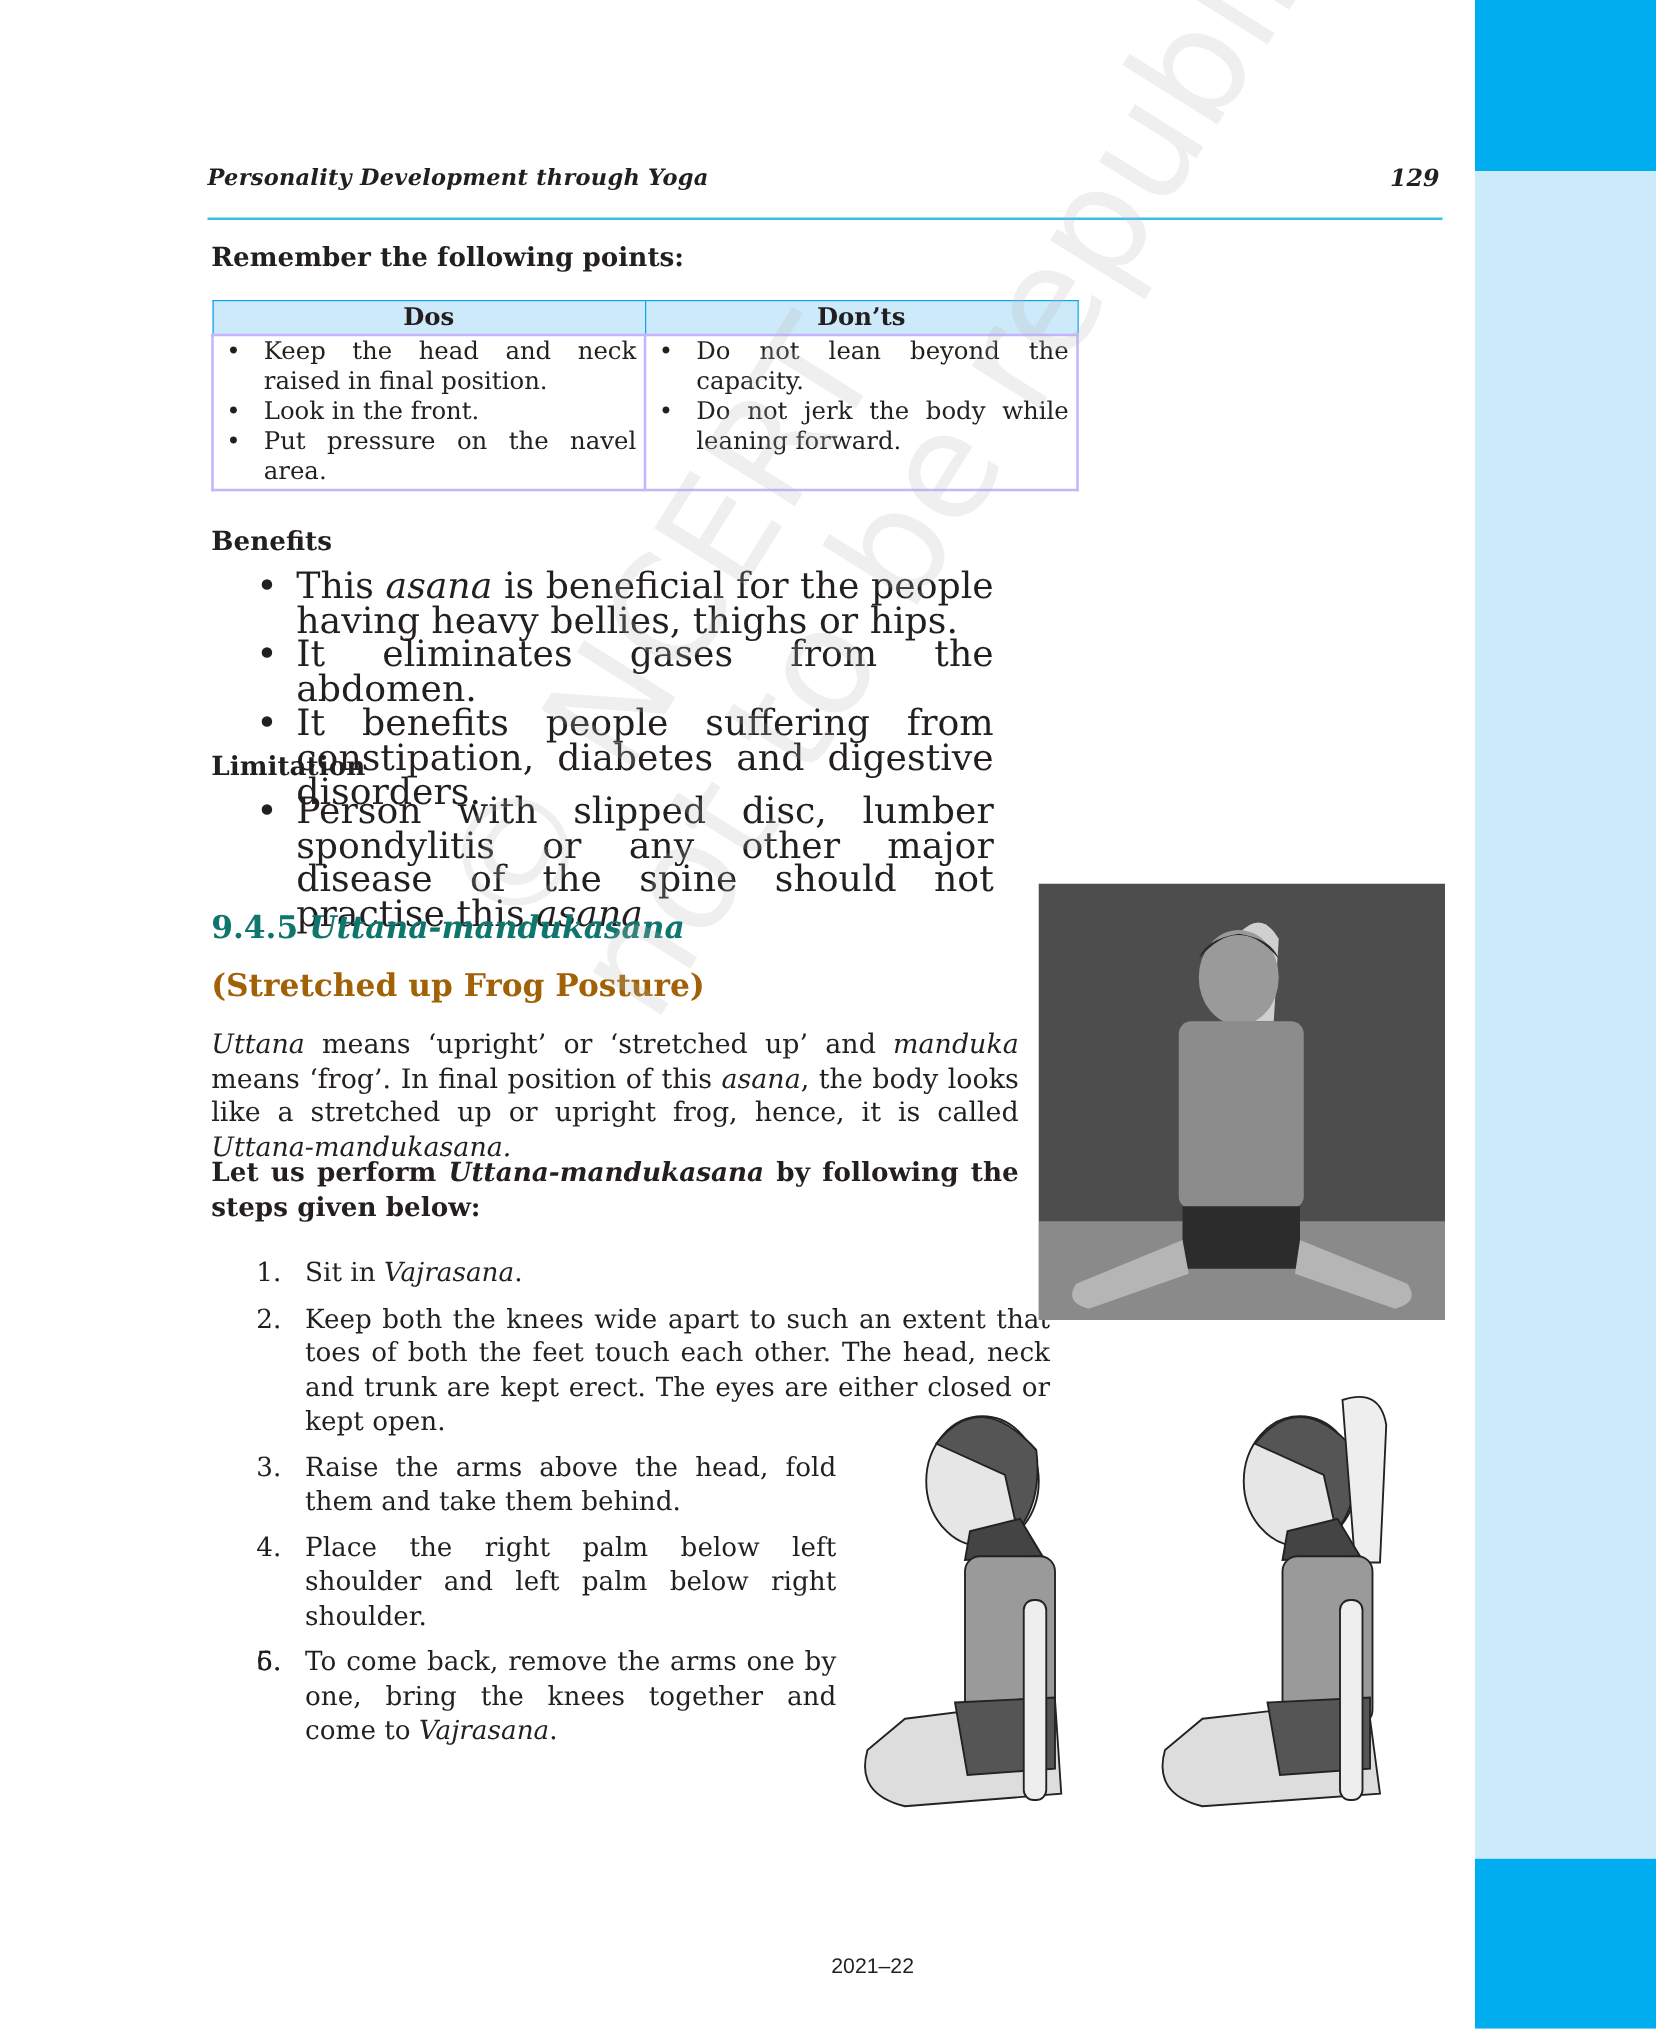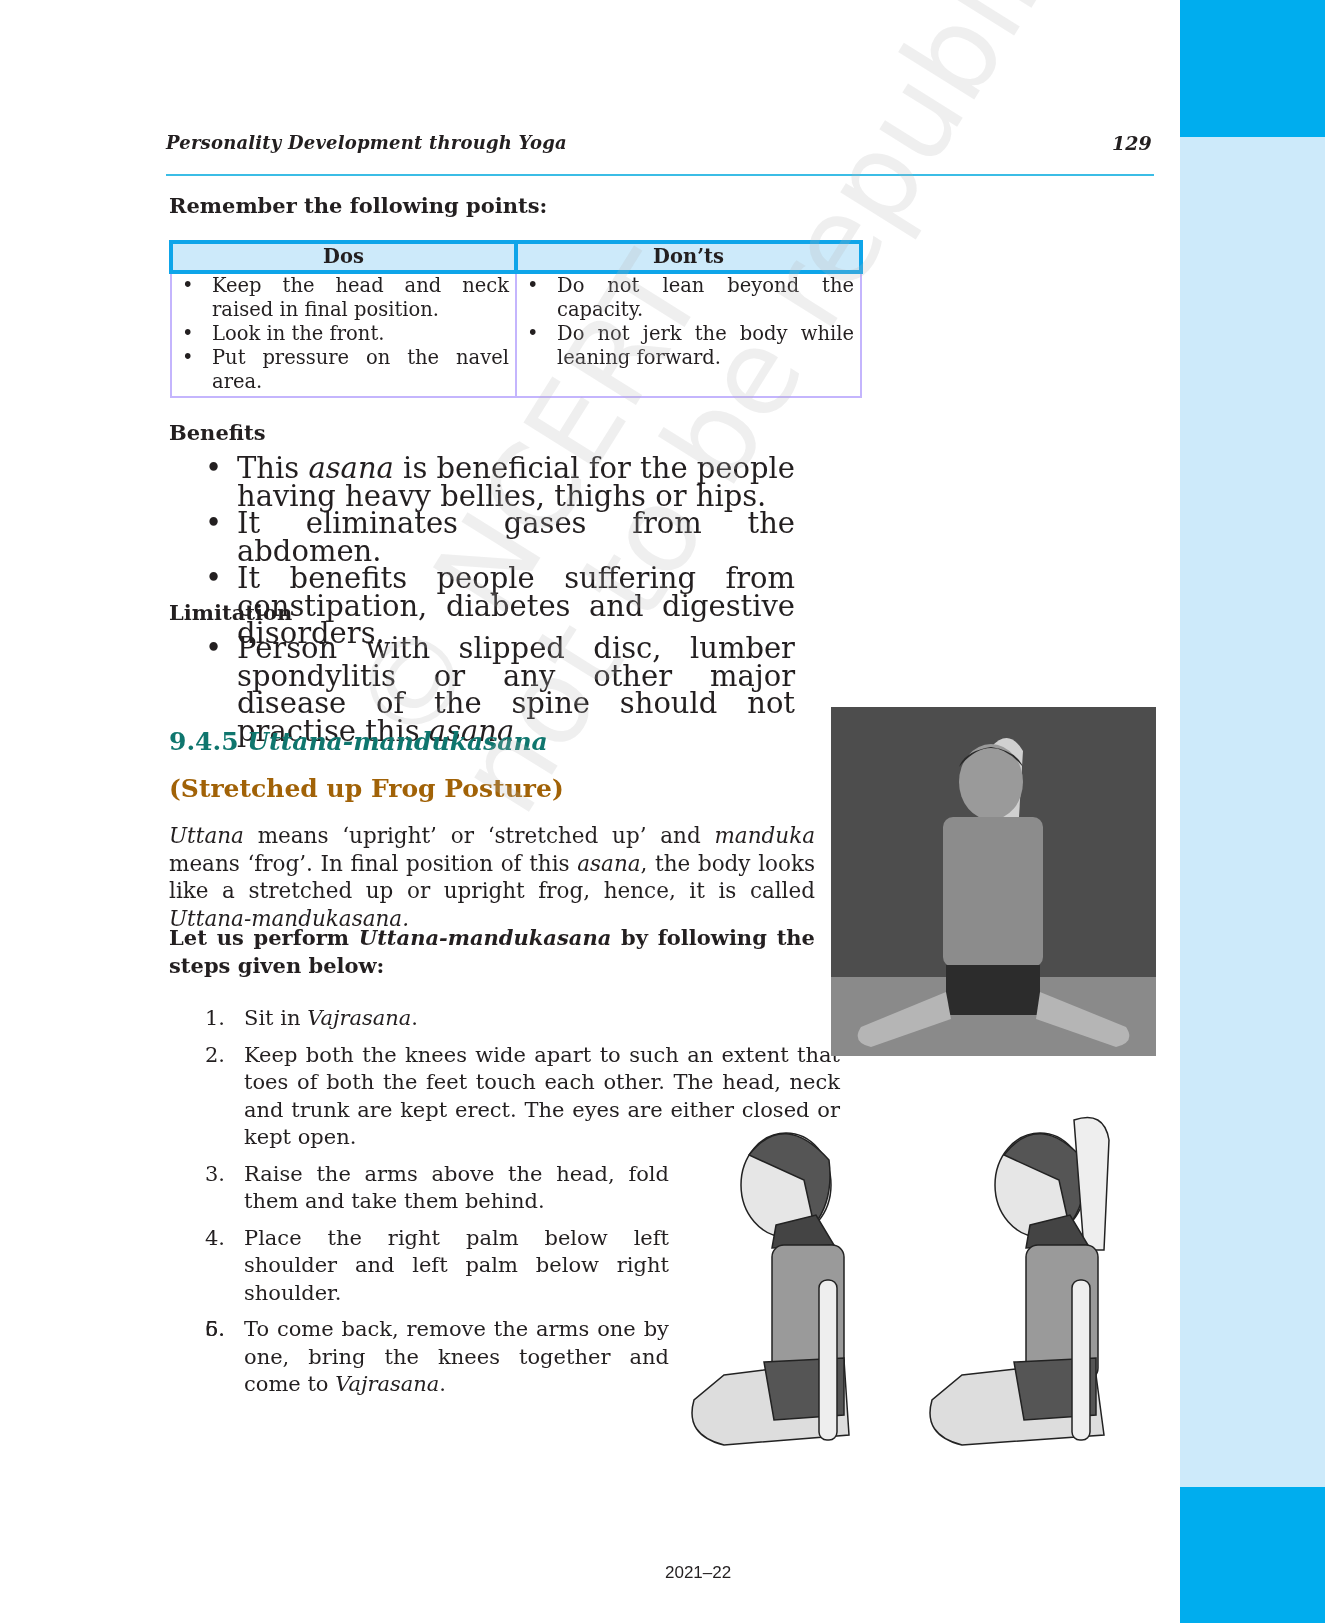--- a/index.html
+++ b/index.html
@@ -13,21 +13,21 @@
 
   .running-head { left: 166px; top: 132px; font-size: 18px; font-weight: bold; font-style: italic; letter-spacing: 0.2px; }
   .page-num { left: 1112px; top: 132px; font-size: 19px; font-weight: bold; font-style: italic; }
   .head-rule { left: 166px; top: 174px; width: 988px; height: 2px; background: #3bbde6; }
 
   .h-bold { font-weight: bold; font-size: 21px; }
   .remember { left: 169px; top: 193px; }
 
   table.dd { position: absolute; left: 169px; top: 240px; width: 694px; border-collapse: collapse;
              font-size: 19.5px; line-height: 24px; }
-  table.dd th { background: #cdeafa; border: 4px solid #0ea5e9; font-weight: bold; height: 26px; padding: 0; font-size: 19.5px; }
+  table.dd th { background: #cdeafa; border: 1px solid #0ea5e9; font-weight: bold; height: 26px; padding: 0; font-size: 19.5px; }
   table.dd td { border: 2px solid #c4b5fd; vertical-align: top; padding: 0 6px 2px 6px; width: 50%; margin-left: 16px; }
   table.dd ul { list-style: none; margin: 0; padding: 0; }
   table.dd li { position: relative; padding-left: 34px; text-align: justify; text-align-last: left; }
   table.dd li::before { content: "•"; position: absolute; left: 4px; }
 
   .benefits-h { left: 169px; top: 420px; }
   .limit-h { left: 169px; top: 600px; }
   ul.bul { position: absolute; list-style: none; margin: 0; padding: 0; font-size: 29px; line-height: 27.5px; width: 626px; }
   ul.bul li { position: relative; padding-left: 68px; text-align: justify; text-align-last: left; }
   ul.bul li::before { content: "•"; position: absolute; left: 36px; }

